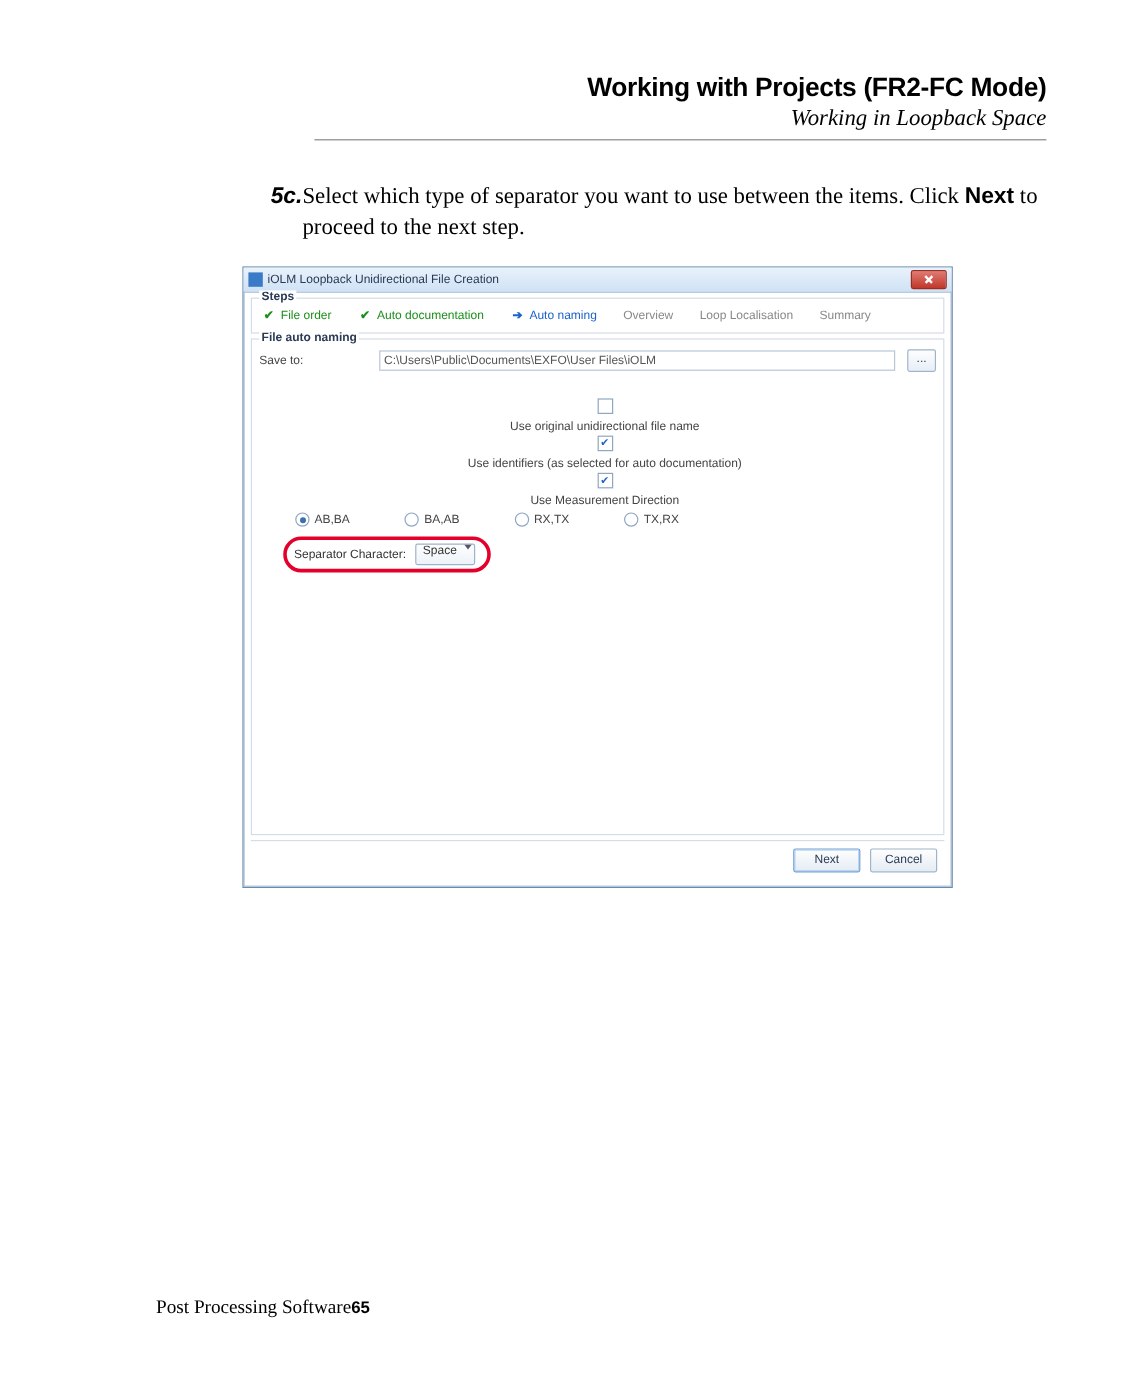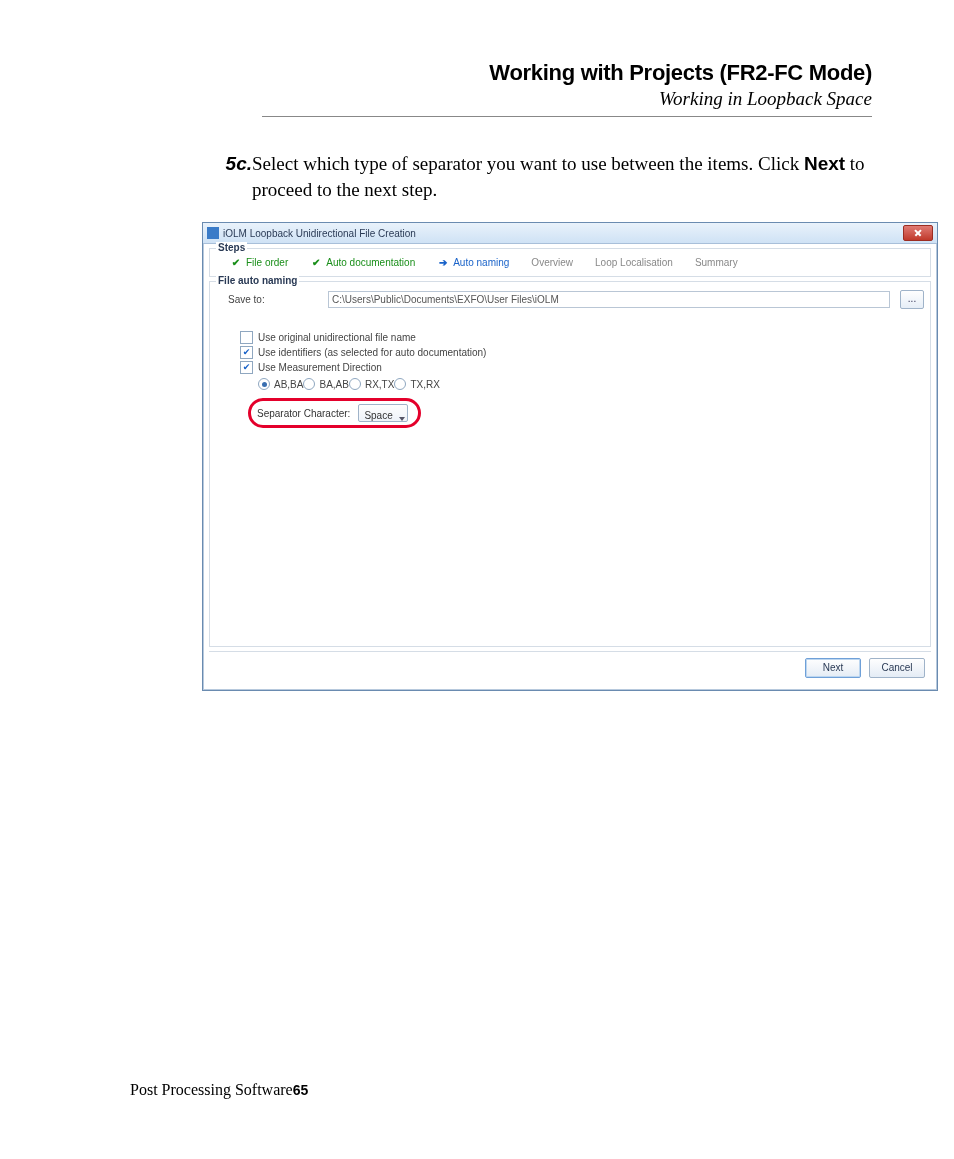--- a/index.html
+++ b/index.html
@@ -59,21 +59,21 @@
   }
   .step-text b {
     font-family: Arial, Helvetica, sans-serif;
     font-weight: 700;
   }
 
   
   .dialog-wrap {
     margin-top: 20px;
     margin-left: 120px;
-    width: 736px;
+    width: 592px;
     font-family: "Segoe UI", Tahoma, sans-serif;
     font-size: 10px;
     color: #333;
   }
   .dlg {
     border: 1px solid #6a8bb0;
     background: #fff;
     box-shadow: 0 0 0 1px #b7c9dd inset;
   }
   .titlebar {
@@ -111,21 +111,21 @@
     background: #fff;
   }
   .titlebar .close-btn::before { transform: rotate(45deg); top: 6px; }
   .titlebar .close-btn::after  { transform: rotate(-45deg); top: 6px; }
 
   .dlg-inner {
     padding: 4px 6px 6px 6px;
   }
   .group {
     border: 1px solid #d5dde6;
-    padding: 4px 6px 6px 18px;
+    padding: 4px 6px 6px 6px;
     margin-bottom: 4px;
     position: relative;
   }
   .group .legend {
     position: absolute;
     top: -7px;
     left: 6px;
     background: #fff;
     padding: 0 2px;
     font-weight: 700;
@@ -176,33 +176,35 @@
     line-height: 15px;
     color: #335;
     font-size: 10px;
   }
   .chk-row {
     display: flex;
     align-items: center;
     gap: 5px;
     margin: 2px 0 2px 12px;
     color: #444;
+    flex-direction: column;
   }
   .chk {
     width: 11px; height: 11px;
     border: 1px solid #8fa7c0;
     background: #fff;
     display: inline-flex;
     align-items: center; justify-content: center;
     font-size: 9px; color: #1a63c9;
     line-height: 1;
   }
   .radios-row {
     display: flex;
     align-items: center;
+    gap: 46px;
     margin: 4px 0 2px 30px;
   }
   .radio-item {
     display: inline-flex;
     align-items: center;
     gap: 4px;
     color: #444;
   }
   .radio {
     width: 10px; height: 10px;
@@ -224,21 +226,21 @@
     gap: 8px;
     margin: 6px 0 2px 20px;
     padding: 3px 10px 3px 6px;
   }
   .highlight-oval {
     border: 3px solid #e4002b;
     border-radius: 18px;
   }
   .combo {
     display: inline-flex;
-    align-items: flex-end;
+    align-items: flex-start;
     border: 1px solid #9fb3c9;
     background: linear-gradient(#fdfdfd, #eef3f9);
     border-radius: 2px;
     height: 16px;
     padding: 0 2px 0 5px;
     gap: 6px;
     font-size: 10px;
     color: #333;
   }
   .combo .caret {

